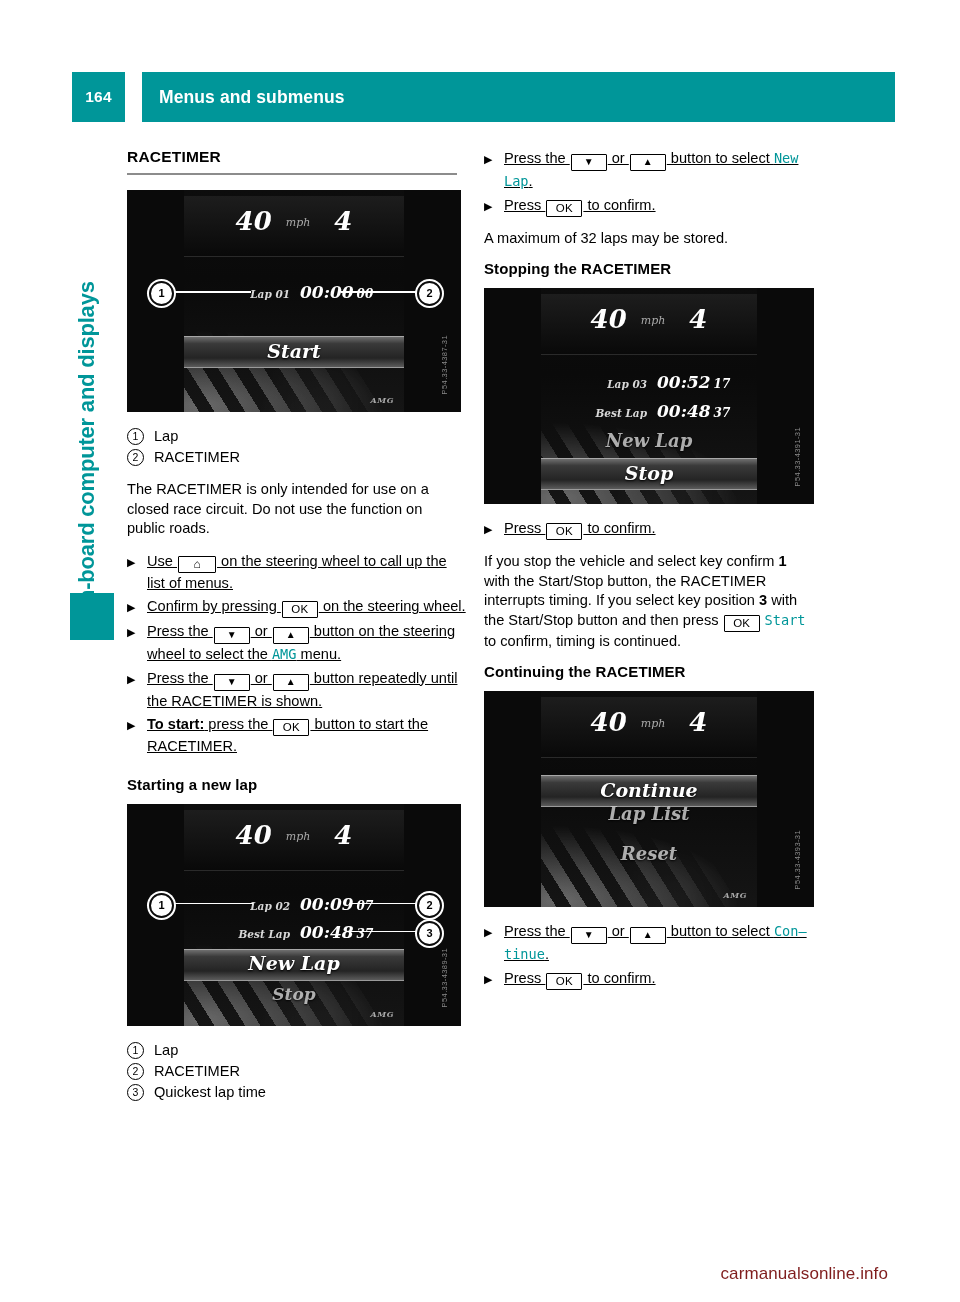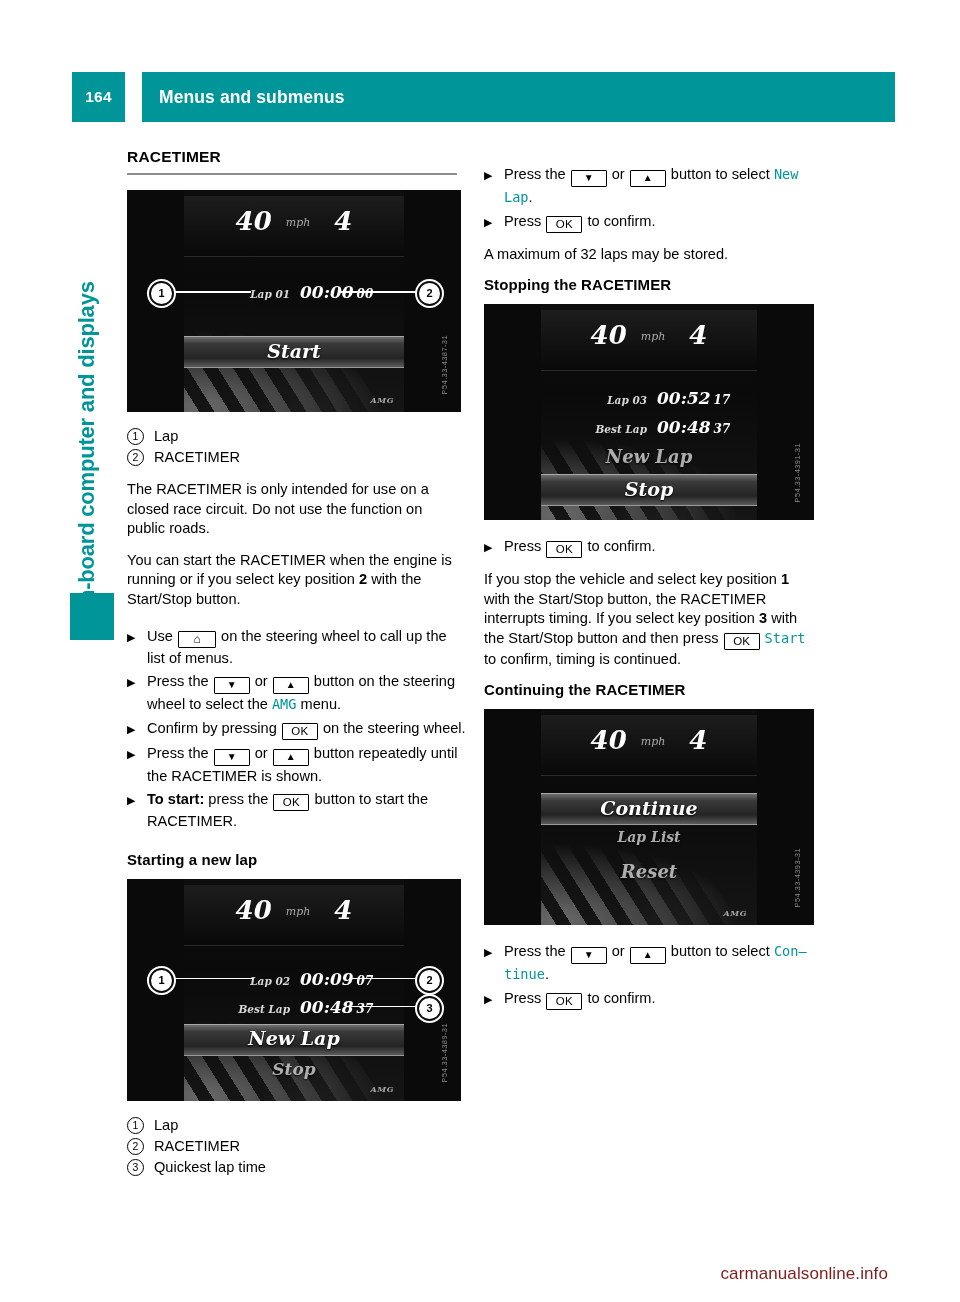--- a/index.html
+++ b/index.html
@@ -134,22 +134,23 @@
     font-size: 10.5px;
     margin-right: 10px;
     flex: none;
     position: relative;
     top: -1px;
   }
 
   
   ul.steps {
     list-style: none;
-    margin: 16px 0 12px 0;
+    margin: 0 0 12px 0;
     padding: 0;
+    text-decoration: underline;
   }
   ul.steps li {
     position: relative;
     padding-left: 20px;
     font-size: 14.6px;
     line-height: 20.5px;
     margin-bottom: 3px;
   }
   ul.steps li::before {
     content: "\25B6";
@@ -380,28 +381,25 @@
       <span>Lap</span>
     </div>
     <div class="legend-row">
       <span class="cnum">2</span>
       <span>RACETIMER</span>
     </div>
   </div>
 
   <p class="para">The RACETIMER is only intended for use on a closed race circuit. Do not use the function on public roads.</p>
 
-  <p class="para">
-    <span>You can start the RACETIMER when the engine is running or if you select key position </span><span class="b">2</span><span> with the Start/Stop button.</span>
-  </p>
 
   <ul class="steps" id="left-steps">
       <li><span>Use </span><span class="key home">⌂</span><span> on the steering wheel to call up the list of menus.</span></li>
+      <li><span>Confirm by pressing </span><span class="key ok">OK</span><span> on the steering wheel.</span></li>
       <li><span>Press the </span><span class="key arrow">▼</span><span> or </span><span class="key arrow">▲</span><span> button on the steering wheel to select the </span><span class="teal">AMG</span><span> menu.</span></li>
-      <li><span>Confirm by pressing </span><span class="key ok">OK</span><span> on the steering wheel.</span></li>
       <li><span>Press the </span><span class="key arrow">▼</span><span> or </span><span class="key arrow">▲</span><span> button repeatedly until the RACETIMER is shown.</span></li>
       <li><span class="b">To start:</span><span> press the </span><span class="key ok">OK</span><span> button to start the RACETIMER.</span></li>
     </ul>
 
   <h2 class="h2 spaced">Starting a new lap</h2>
 
   <div class="shot">
     <div class="shot-inner">
       <div class="topbar"></div>
       <div class="speed">
@@ -474,36 +472,36 @@
       <div class="menuitem" style="top:174px;">Stop</div>
     </div>
     <div class="partno">P54.33-4391-31</div>
   </div>
 
   <ul class="steps" id="right-steps-mid">
       <li><span>Press </span><span class="key ok">OK</span><span> to confirm.</span></li>
     </ul>
 
   <p class="para">
-    <span>If you stop the vehicle and select key position </span><span class="b">1</span><span> with the Start/Stop button, the RACETIMER interrupts timing. If you select key position </span><span class="b">3</span><span> with the Start/Stop button and then press </span><span class="key key-ok">OK</span>
+    <span>If you stop the vehicle and select key confirm </span><span class="b">1</span><span> with the Start/Stop button, the RACETIMER interrupts timing. If you select key position </span><span class="b">3</span><span> with the Start/Stop button and then press </span><span class="key key-ok">OK</span>
     <span class="teal">Start</span><span> to confirm, timing is continued.</span>
   </p>
 
   <h2 class="h2">Continuing the RACETIMER</h2>
 
   <div class="shot right">
     <div class="shot-inner">
       <div class="topbar"></div>
       <div class="speed">
         <span>40</span><span class="unit">mph</span><span class="gear">4</span>
       </div>
       <div class="flag"></div>
       <div class="hl" style="top:84px;height:30px;"></div>
       <div class="menuitem" style="top:88px;">Continue</div>
-      <div class="menuitem dim" style="top:120px;font-size:14px;">Lap List</div>
+      <div class="menuitem dim" style="top:112px;font-size:18px;">Lap List</div>
       <div class="menuitem dim" style="top:152px;font-size:18px;">Reset</div>
       <div class="amg">AMG</div>
     </div>
     <div class="partno">P54.33-4393-31</div>
   </div>
 
   <ul class="steps" id="right-steps-bottom">
       <li><span>Press the </span><span class="key arrow">▼</span><span> or </span><span class="key arrow">▲</span><span> button to select </span><span class="teal">Con–tinue</span><span>.</span></li>
       <li><span>Press </span><span class="key ok">OK</span><span> to confirm.</span></li>
     </ul>

